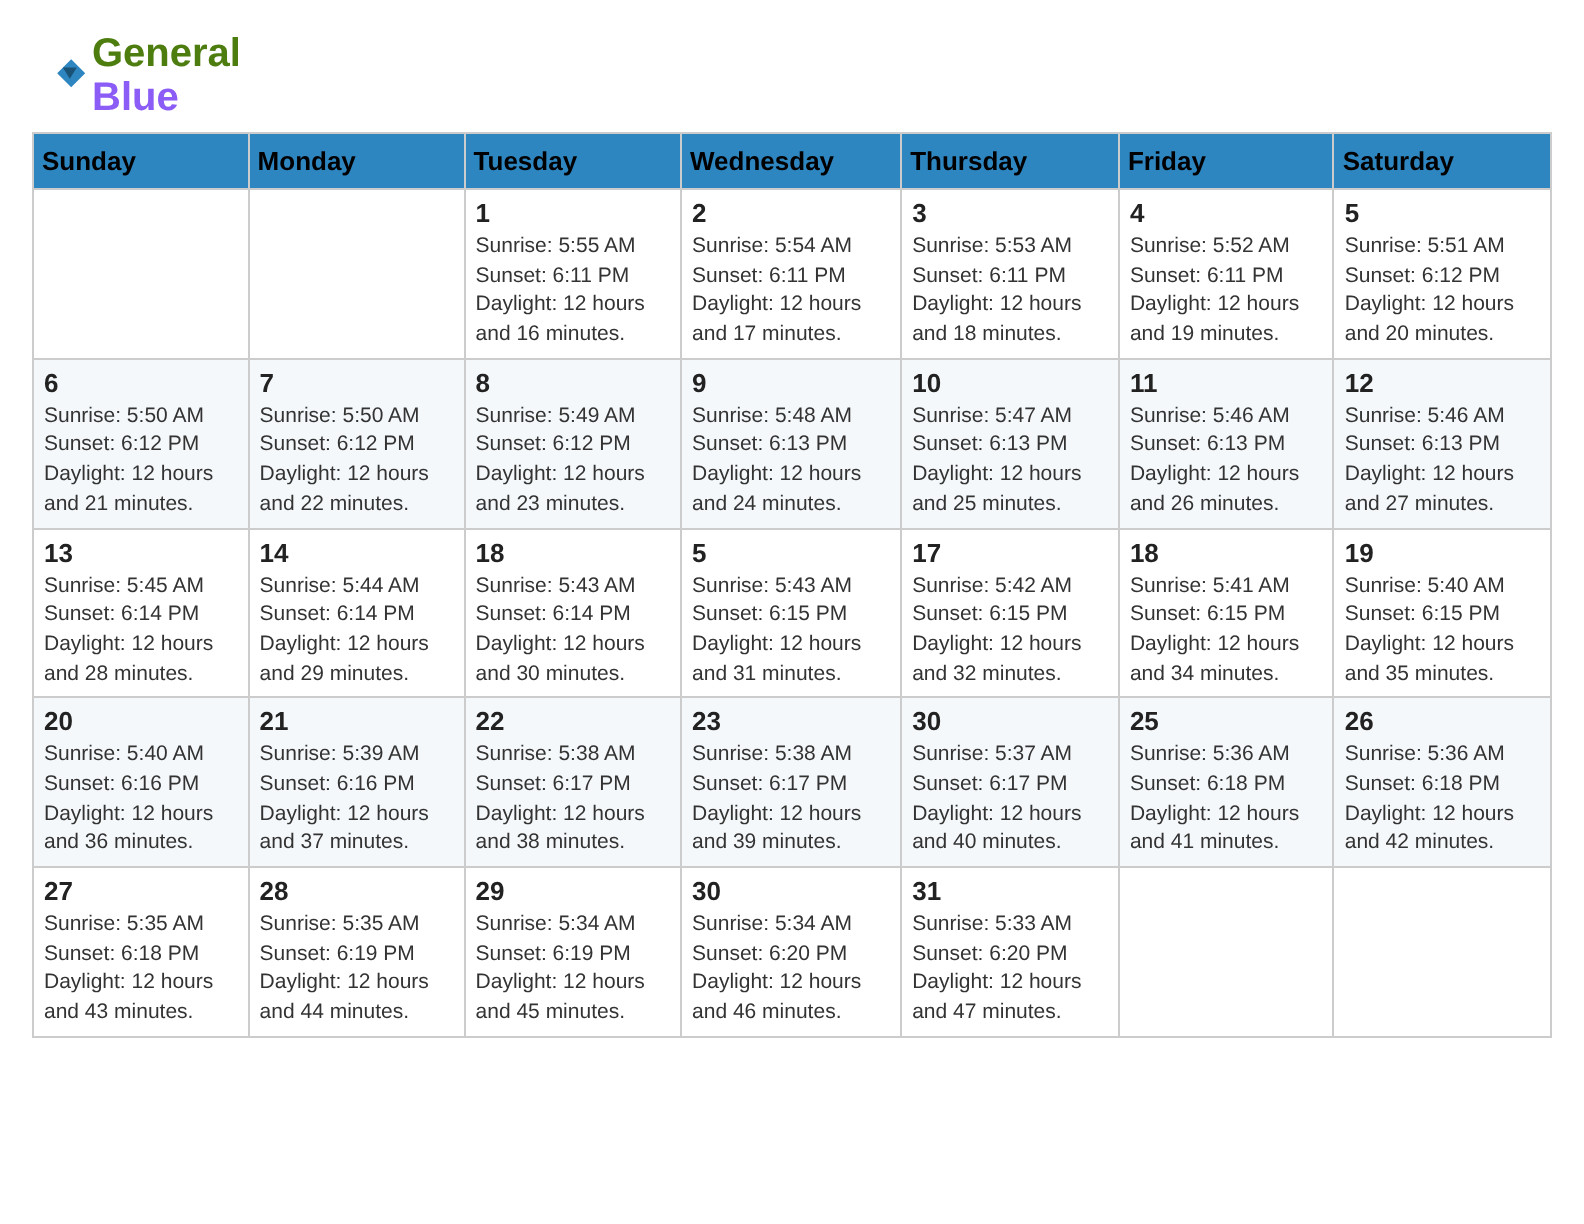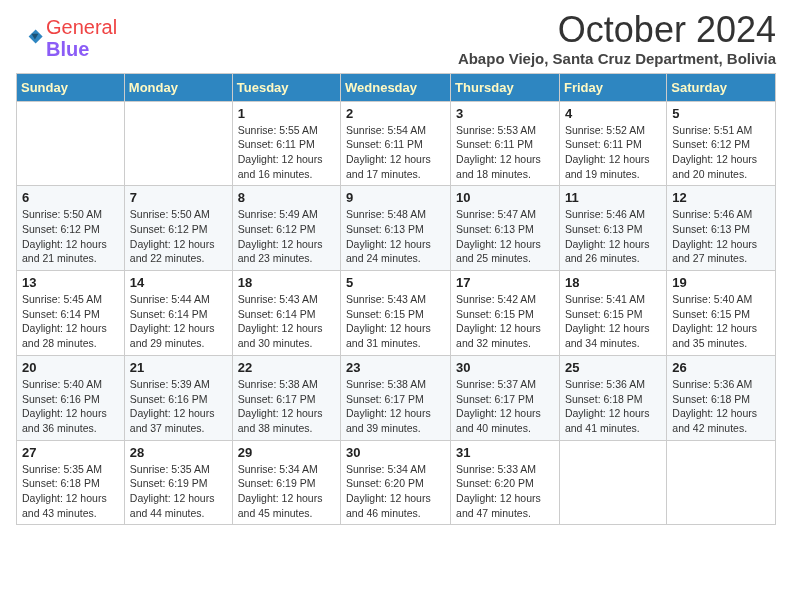--- a/index.html
+++ b/index.html
@@ -45,21 +45,21 @@
       color: #444;
       font-weight: bold;
     }
     .calendar {
       width: 100%;
       border-collapse: collapse;
       margin-top: 6px;
     }
     .calendar th {
       background: #2e86c1;
-      color: #fef9c3;
+      color: #000000;
       font-size: 13px;
       font-weight: bold;
       padding: 6px 4px;
       text-align: left;
       border: 1px solid #ccc;
     }
     .calendar td {
       border: 1px solid #ccc;
       vertical-align: top;
       padding: 4px 5px;
@@ -91,27 +91,23 @@
 
 <div class="page">
   <div class="header">
     <div class="logo">
       <svg class="logo-icon" viewBox="0 0 40 40">
         <rect x="0" y="0" width="40" height="40" rx="4" fill="#fff"></rect>
         <polygon points="28,8 38,18 28,28 18,18" fill="#2e86c1"></polygon>
         <polygon points="22,14 32,14 27,22" fill="#1a5276"></polygon>
       </svg>
       <div>
-        <div style="font-size:20px;font-weight:normal;color:#ef4444;line-height:1.1;">General</div>
+        <div style="font-size:20px;font-weight:bold;color:#4d7c0f;line-height:1.1;">General</div>
         <div style="font-size:20px;font-weight:bold;color:#8b5cf6;line-height:1.1;">Blue</div>
       </div>
-    </div>
-    <div class="title-block">
-      <div class="month-title">October 2024</div>
-      <div class="subtitle">Abapo Viejo, Santa Cruz Department, Bolivia</div>
     </div>
   </div>
 
   <table class="calendar">
     <thead>
       <tr>
         <th>Sunday</th>
         <th>Monday</th>
         <th>Tuesday</th>
         <th>Wednesday</th>

